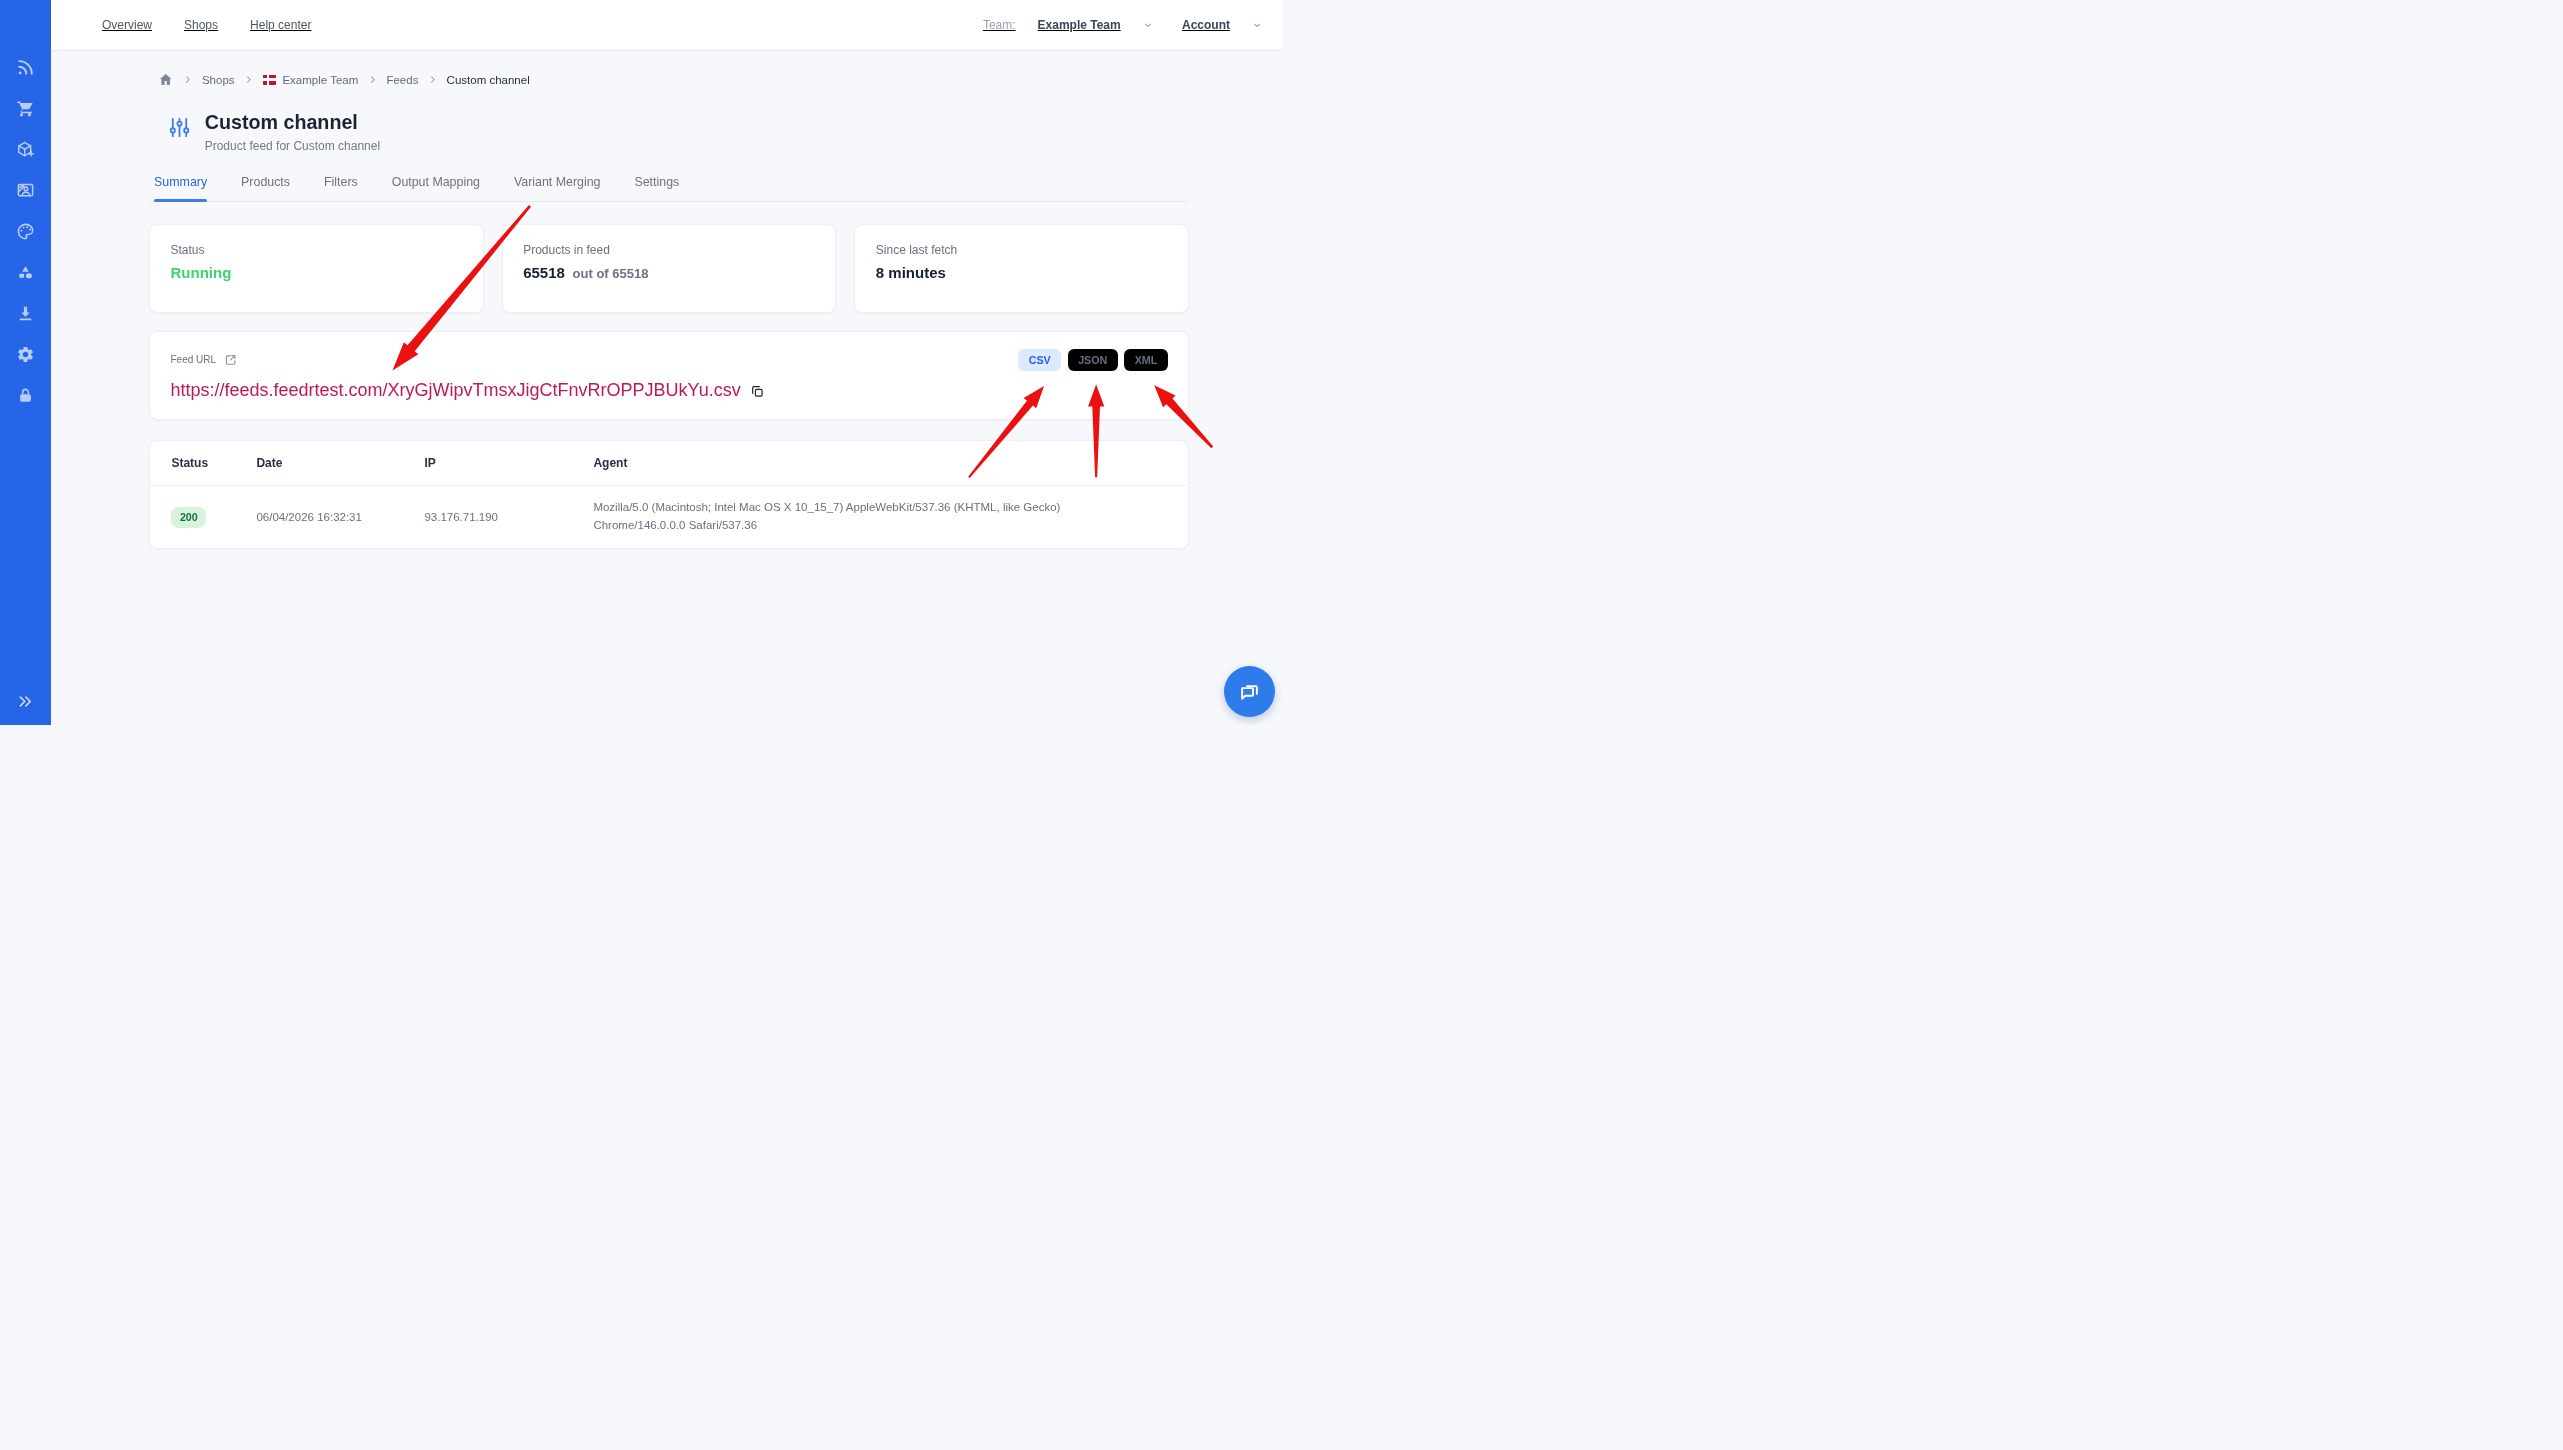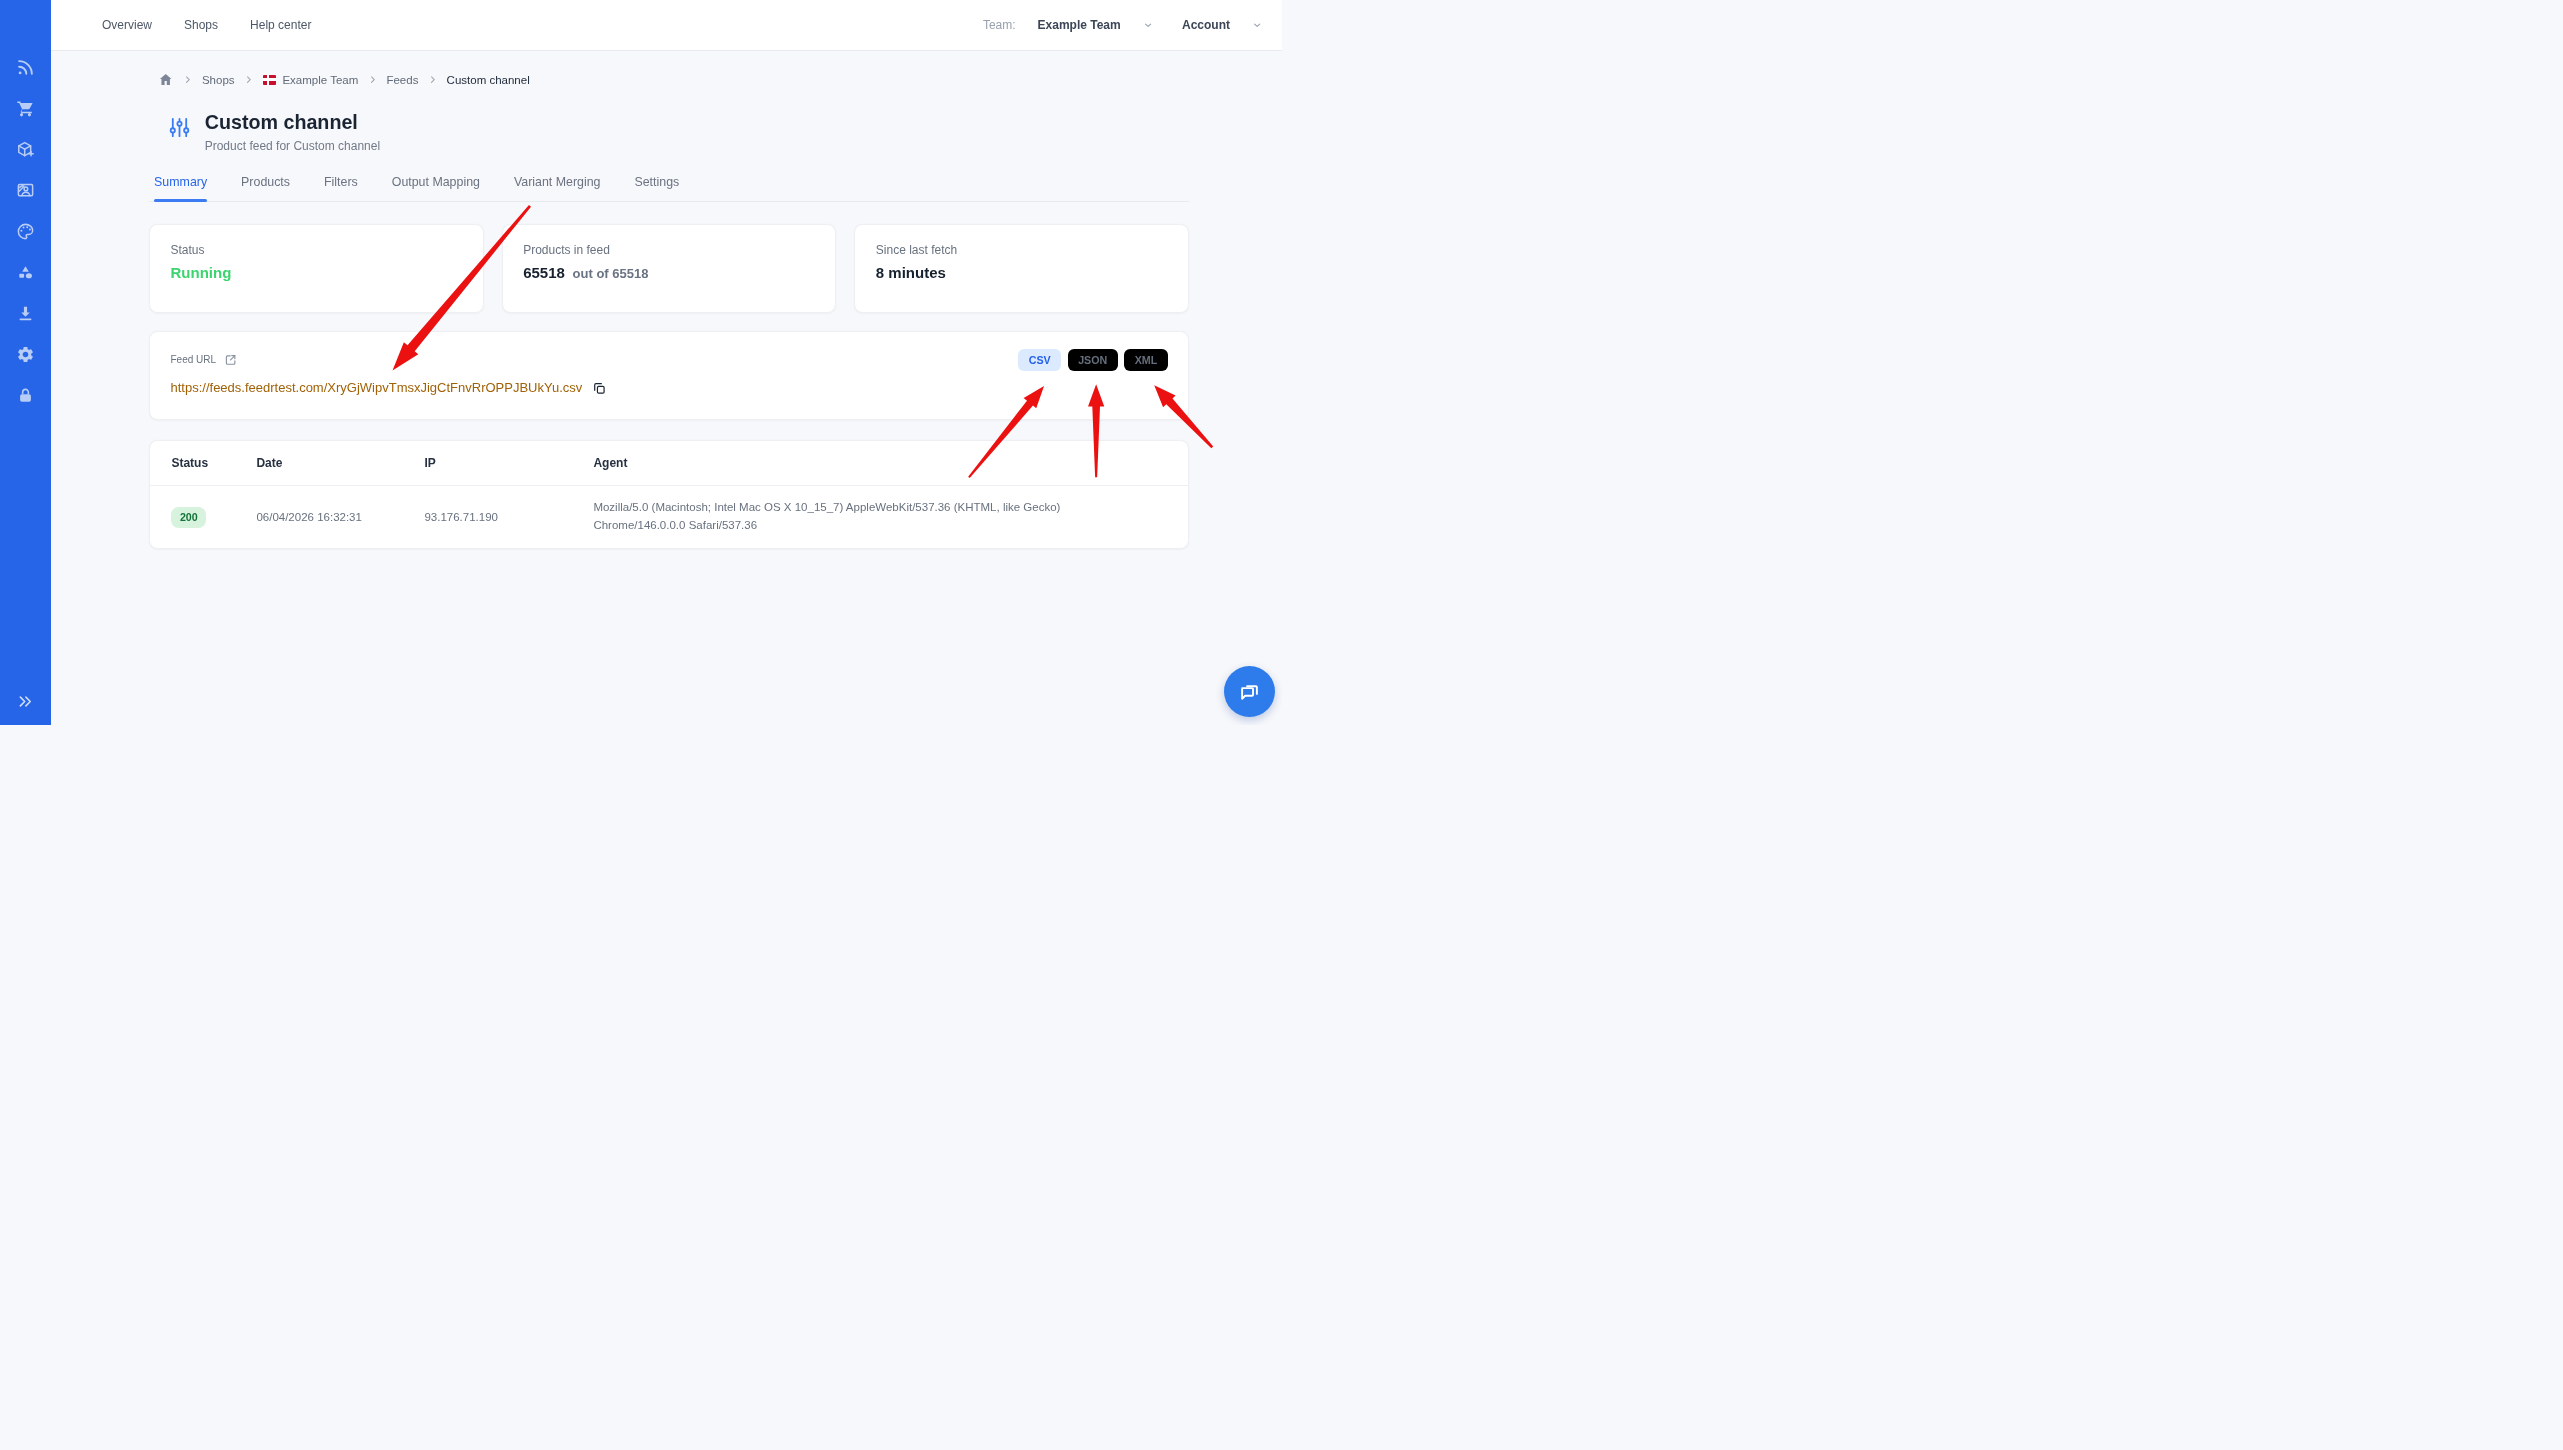--- a/index.html
+++ b/index.html
@@ -10,21 +10,21 @@
   }
   
   .sidebar{position:absolute;left:0;top:0;width:51px;height:725px;background:#2664e8;z-index:6;}
   .side-icons{display:flex;flex-direction:column;align-items:center;gap:22px;margin-top:58px;}
   .side-icon{width:19px;height:19px;color:#b7cdf6;display:block;cursor:pointer;}
   .side-icon svg{width:19px;height:19px;display:block;}
   .side-collapse{position:absolute;left:0;bottom:13.7px;width:51px;display:flex;justify-content:center;color:#cfdefa;cursor:pointer;}
   .side-collapse svg{width:19px;height:19px;}
   
   .topnav{position:absolute;left:51px;top:0;right:0;height:50px;background:#ffffff;
-    border-bottom:0.9px solid #e8eaee;display:flex;align-items:center;z-index:5;}
+    border-bottom:0.9px solid #e8eaee;display:flex;align-items:center;z-index:5;text-decoration:underline;}
   .nav-links{display:flex;gap:32px;margin-left:51px;}
   .nav-link{font-size:12px;color:#4d5766;cursor:pointer;}
   .nav-right{margin-left:auto;display:flex;align-items:center;gap:29px;padding-right:19.7px;}
   .nav-drop{display:flex;align-items:center;gap:22px;cursor:pointer;font-size:12px;color:#3c4657;}
   .nav-drop .pre{color:#98a1af;}
   .nav-drop .name{font-weight:700;color:#3c4657;}
   .chev{width:10.3px;height:10.3px;color:#9aa3b1;}
   
   .main{position:absolute;top:50px;left:51px;right:0;bottom:0;background:#f7f8fb;}
   .container{width:1040px;margin-left:98px;}
@@ -62,21 +62,21 @@
   
   .feed-card{margin-top:18px;height:89px;padding:17px 20.5px;box-sizing:border-box;}
   .feed-top{display:flex;align-items:center;}
   .feed-label{font-size:10px;color:#68717f;}
   .ext-ic{width:13.7px;height:13.7px;color:#8a93a1;margin-left:7.7px;cursor:pointer;}
   .formats{margin-left:auto;display:flex;gap:6.8px;}
   .fmt-btn{font-size:10.7px;font-weight:600;padding:5.1px 10.3px;border-radius:6px;cursor:pointer;
     background:#000000;color:#666f7d;border:none;font-family:inherit;}
   .fmt-btn.active{background:#dbeafe;color:#2461e8;}
   .feed-url-row{margin-top:9.4px;display:flex;align-items:center;gap:9.4px;}
-  .feed-url{font-size:13px;color:#a16207;}
+  .feed-url{font-size:18px;color:#be185d;}
   .copy-ic{width:14.5px;height:14.5px;color:#1b2533;cursor:pointer;}
   
   .table-card{margin-top:20.5px;padding:0;overflow:hidden;}
   .t-head,.t-row{display:grid;grid-template-columns:85px 168px 169px 1fr;padding-left:21.4px;align-items:center;}
   .t-head{height:44px;border-bottom:0.9px solid #edeff2;}
   .t-head .th{font-size:12px;font-weight:700;color:#273142;}
   .t-row{height:62px;}
   .t-row .td{font-size:11.5px;color:#68717f;}
   .td.agent{line-height:1.55;padding-right:60px;}
   .badge-200{display:inline-block;background:#d7f3de;color:#15733a;font-size:10.7px;font-weight:700;

